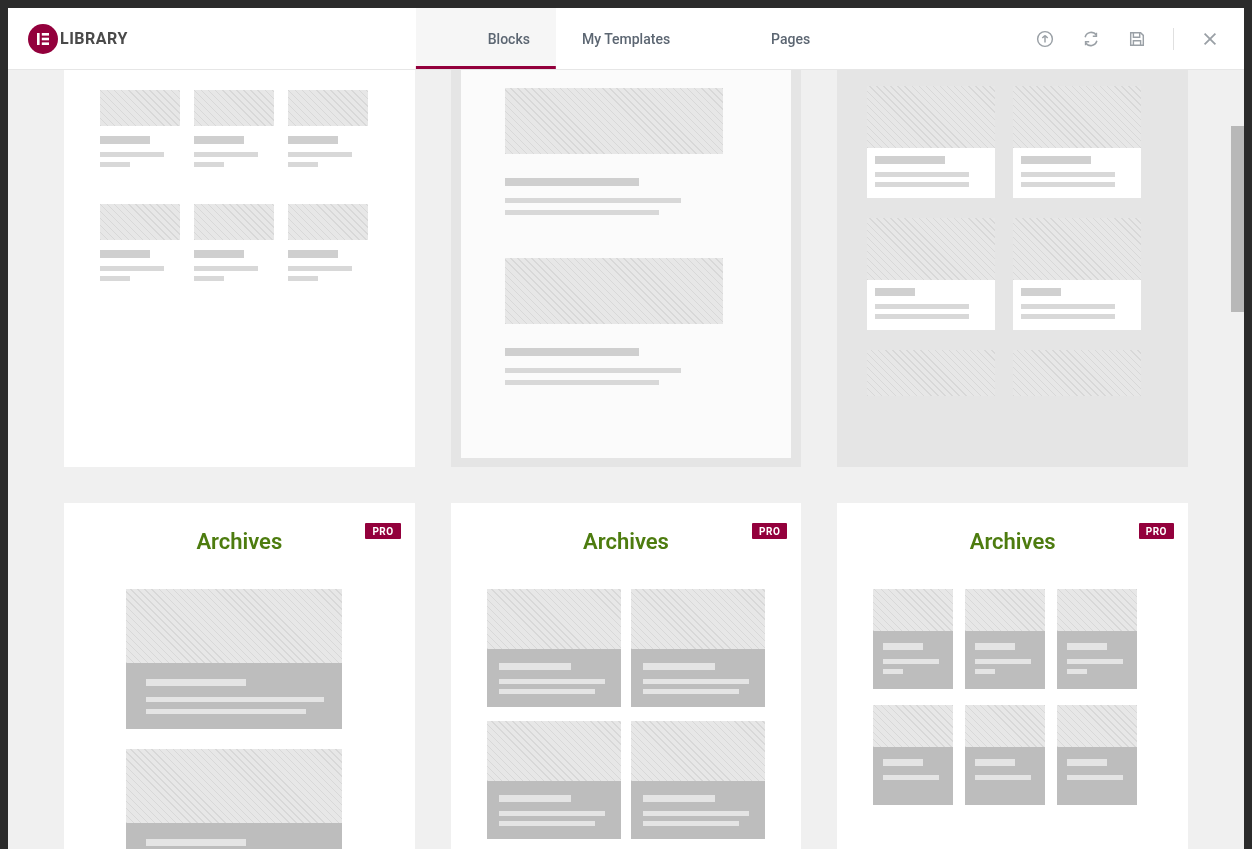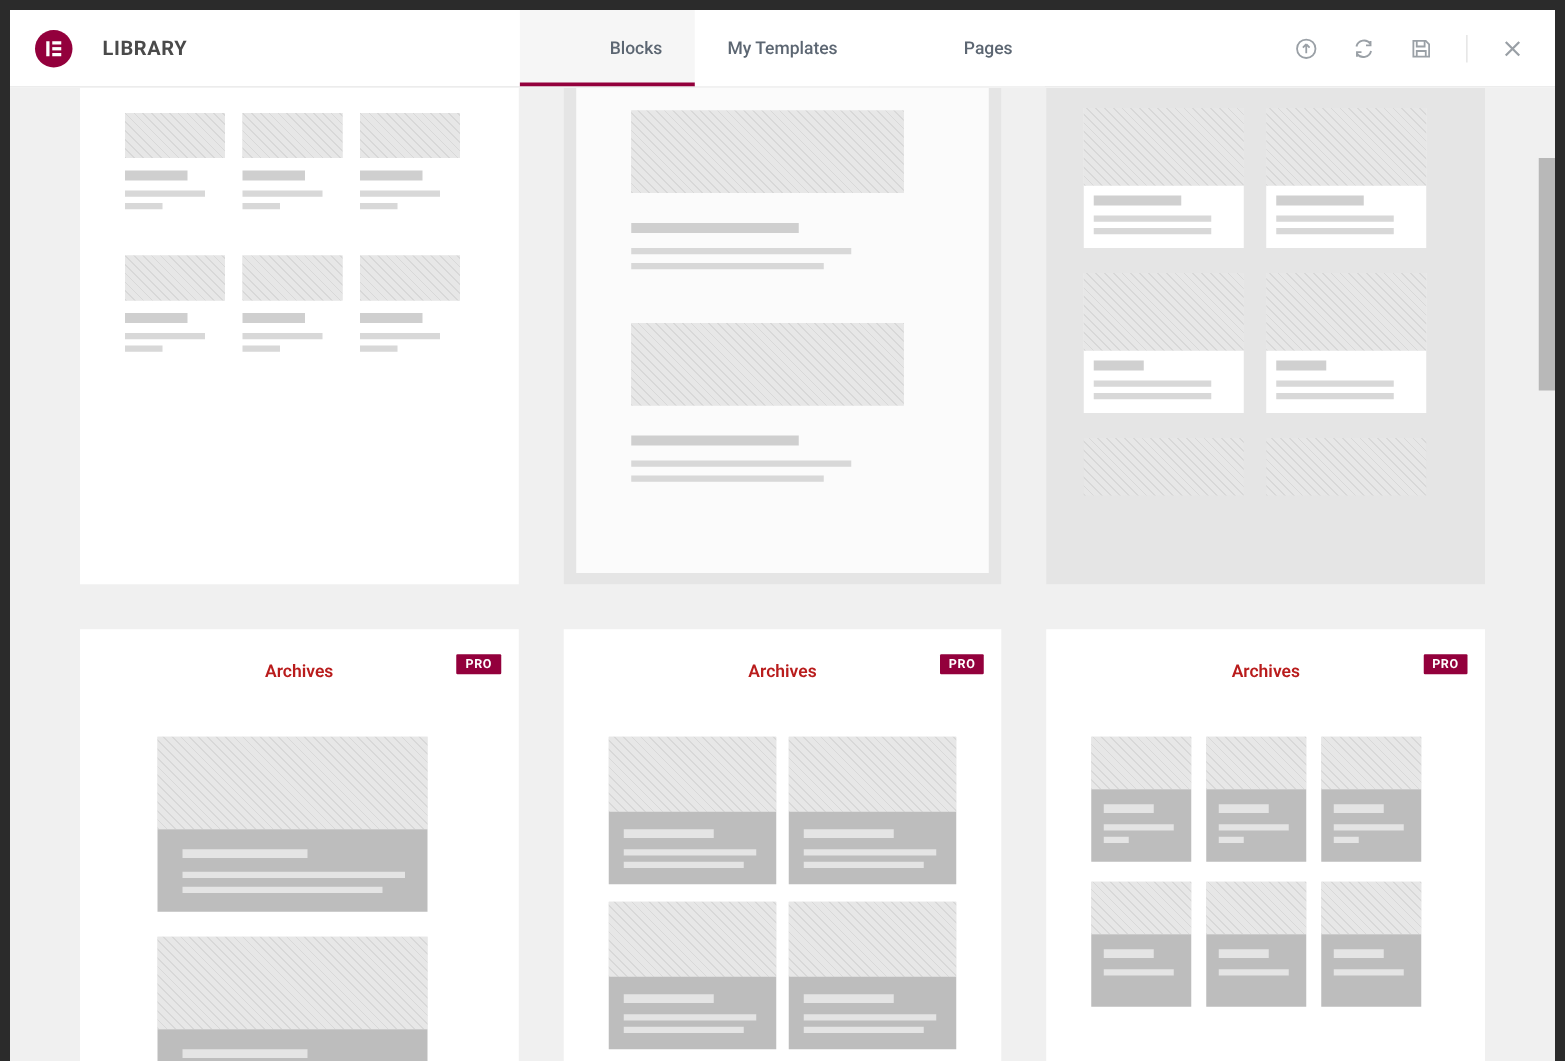--- a/index.html
+++ b/index.html
@@ -28,21 +28,21 @@
       border-bottom: 1px solid #e6e6e6;
       display: flex;
       align-items: center;
       background: #fff;
       position: relative;
     }
 
     .logo-wrap {
       display: flex;
       align-items: center;
-      gap: 24px;
+      gap: 2px;
       padding-left: 20px;
     }
 
     .elogo {
       width: 30px; height: 30px;
       border-radius: 50%;
       background: #93003c;
       display: flex;
       align-items: center;
       justify-content: center;
@@ -153,22 +153,22 @@
       color: #fff;
       font-size: 10px;
       font-weight: 700;
       padding: 3px 7px 2px 7px;
       letter-spacing: .5px;
       border-radius: 1px;
     }
 
     .card-title {
       font-weight: 600;
-      font-size: 14px;
-      color: #b91c1c;
+      font-size: 22px;
+      color: #4d7c0f;
       text-align: center;
       padding-top: 26px;
     }
 
     .hatch {
       background-color: #e3e3e3;
       background-image: repeating-linear-gradient(45deg, #d8d8d8 0, #d8d8d8 1px, #e7e7e7 1px, #e7e7e7 5px);
     }
 
     

